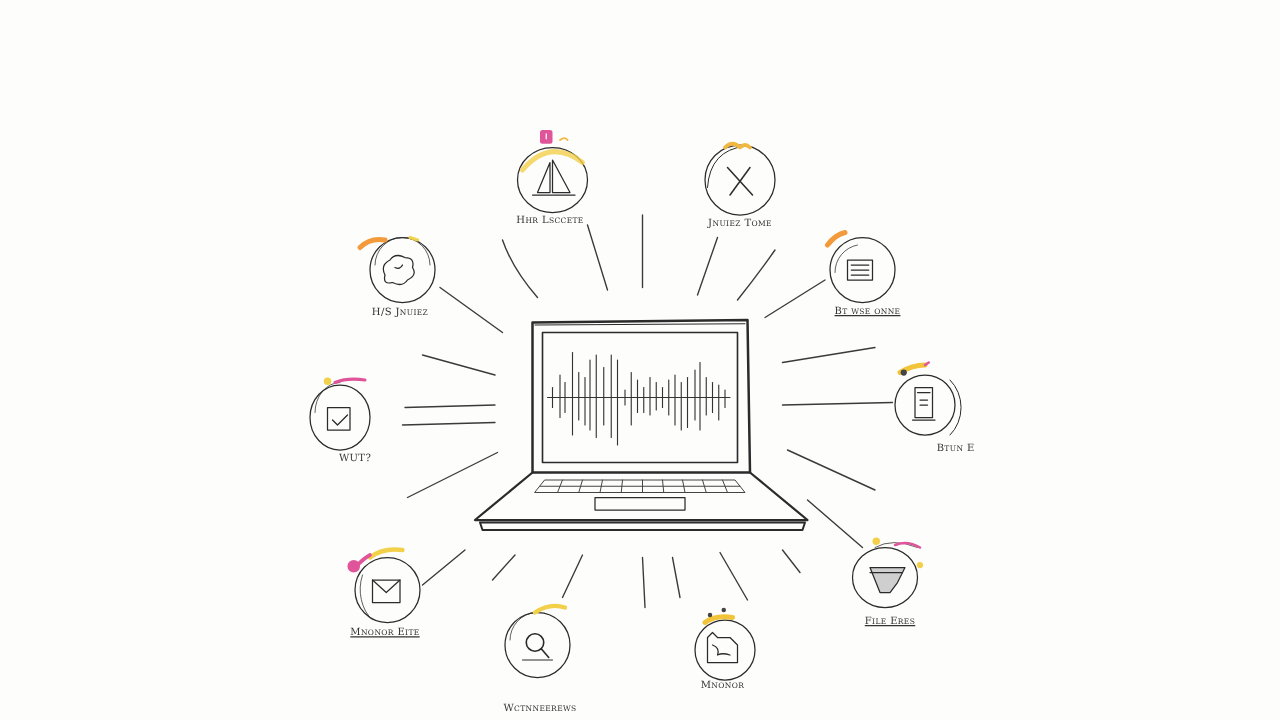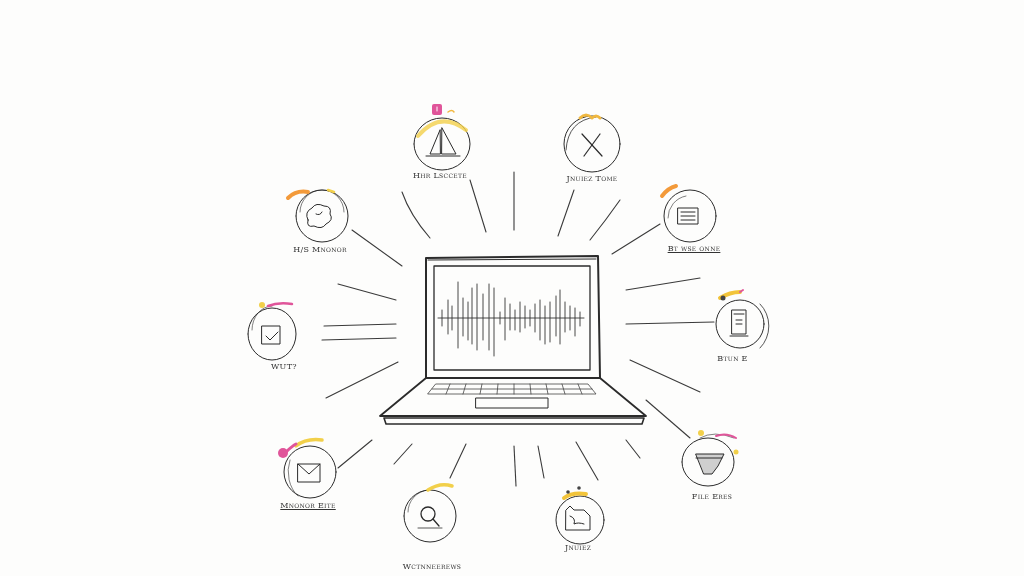--- a/index.html
+++ b/index.html
@@ -226,21 +226,21 @@
     <circle cx="579" cy="448" r="1.8" fill="#444" stroke="none"></circle>
     <g stroke-width="1">
       <path d="M566 470 L570 466 L574 470 L584 470 L590 476 L590 490 L566 490 Z"></path>
       <path d="M570 476 q6 2 4 8 q4 -2 10 0"></path>
     </g>
   </g>
 </svg>
 
 <div class="label" style="left:440px; top:131px;">Hhr Lsccete</div>
 <div class="label" style="left:592px; top:134px;">Jnuiez Tome</div>
-<div class="label" style="left:320px; top:205px;">H/S Mnonor</div>
+<div class="label" style="left:320px; top:205px;">H/S Jnuiez</div>
 <div class="label" style="left:694px; top:204px;text-decoration:underline;">Bt wse onne</div>
 <div class="label" style="left:284px; top:322px;">WUT?</div>
-<div class="label" style="left:716px; top:314px;padding-left:33px;">Btun E</div>
+<div class="label" style="left:748px; top:314px;padding-left:33px;">Btun E</div>
 <div class="label" style="left:308px; top:461px;text-decoration:underline;">Mnonor Eite</div>
-<div class="label" style="left:712px; top:452px;">File Eres</div>
+<div class="label" style="left:712px; top:452px;text-decoration:underline;">File Eres</div>
 <div class="label" style="left:432px; top:522px;">Wctnneerews</div>
-<div class="label" style="left:578px; top:503px;">Jnuiez</div>
+<div class="label" style="left:578px; top:503px;">Mnonor</div>
 </div>
 
 </body></html>

